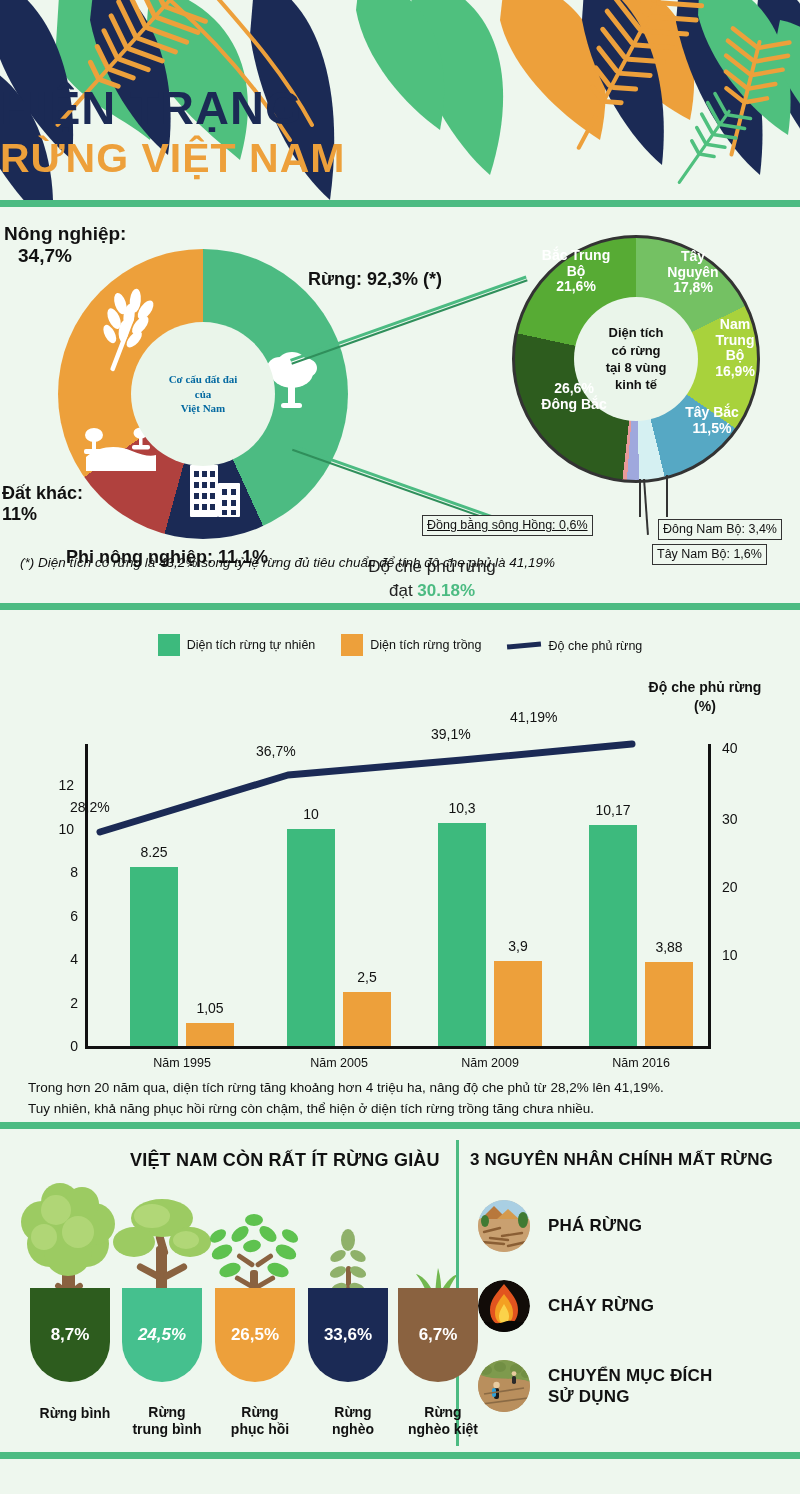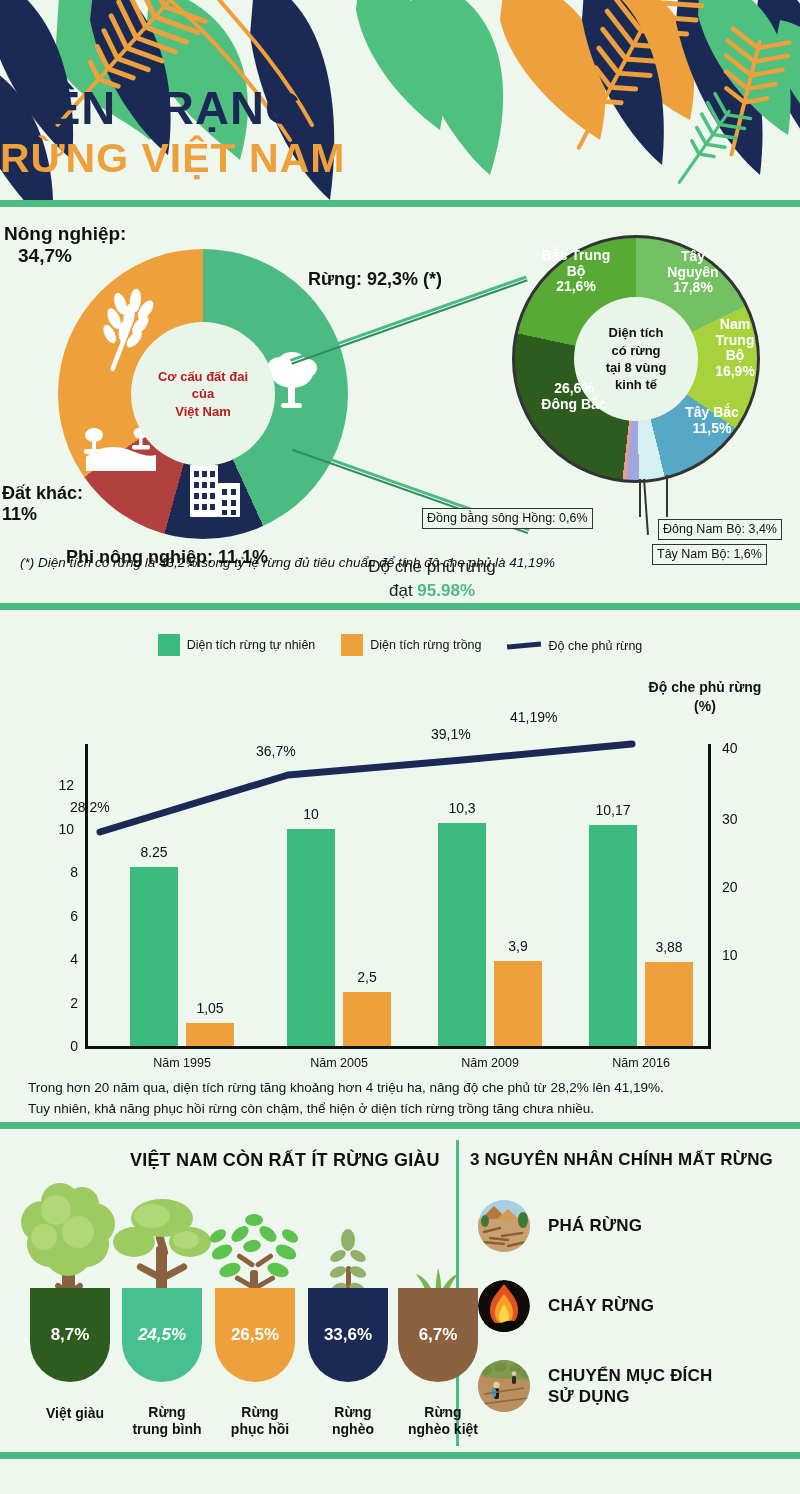--- a/index.html
+++ b/index.html
@@ -21,21 +21,21 @@
   .hr-green { position:absolute; left:0; width:800px; height:7px; background:#4cbb82; }
 
   
   .sec1 { position:absolute; left:0; top:207px; width:800px; height:395px; }
   .lbl { position:absolute; font-weight:bold; color:#111; line-height:1.18; }
 
   .donutL { position:absolute; left:58px; top:42px; width:290px; height:290px; border-radius:50%; }
   .donutL .hole {
     position:absolute; left:73px; top:73px; width:144px; height:144px; border-radius:50%;
     background:#eaf5ea; display:flex; align-items:center; justify-content:center; text-align:center;
-    font-size:13px; font-weight:bold; color:#b91c1c; line-height:1.35;
+    font-size:11px; font-weight:bold; color:#0369a1; line-height:1.35;font-family:Liberation Serif, serif;
   }
   .donutR { position:absolute; left:512px; top:28px; width:248px; height:248px; border-radius:50%;
             border:3px solid #333; }
   .donutR .hole {
     position:absolute; left:59px; top:59px; width:124px; height:124px; border-radius:50%;
     background:#eaf5ea; display:flex; align-items:center; justify-content:center; text-align:center;
     font-size:13px; font-weight:bold; color:#111; line-height:1.33;
   }
   .seglbl { position:absolute; color:#fff; font-weight:bold; text-align:center; line-height:1.12; font-size:14px;}
 
@@ -306,21 +306,21 @@
       <div>Đất khác:</div>
       <div>11%</div>
     </div>
     <div class="lbl" style="left:66px; top:340px; font-size:18px;">Phi nông nghiệp: 11,1%</div>
 
     <div class="leadline" style="left:290px; top:152px; width:250px; transform:rotate(-19.5deg);"></div>
     <div class="leadline" style="left:294px; top:238px; width:250px; transform:rotate(19.5deg);"></div>
 
     <div class="callout">
       <div>Độ che phủ rừng</div>
-      <div><span>đạt </span><b>95.98%</b></div>
+      <div><span>đạt </span><b>30.18%</b></div>
     </div>
 
     <div class="donutR" style="background:conic-gradient(from 0deg,
             #74c163 0deg 64.1deg,
             #a8d23c 64.1deg 124.9deg,
             #56a8c4 124.9deg 166.3deg,
             #d5f0f2 166.3deg 178.5deg,
             #9fa8dd 178.5deg 184.3deg,
             #e89a9a 184.3deg 186.4deg,
             #2d5c1e 186.4deg 282.2deg,
@@ -357,21 +357,21 @@
     </div>
     <div class="seglbl" style="left:528px; top:174px; width:92px;">
       <div>26,6%</div>
       <div>Đông Bắc</div>
     </div>
 
     <div class="pin" style="left:639px; top:272px; height:38px;"></div>
     <div class="pin" style="left:645px; top:272px; height:56px; transform:rotate(-4deg);"></div>
     <div class="pin" style="left:666px; top:268px; height:42px;"></div>
 
-    <div class="boxlbl" style="left:422px; top:301px;">Đồng bằng sông Hồng: 0,6%</div>
+    <div class="boxlbl" style="left:422px; top:308px;text-decoration:underline;">Đồng bằng sông Hồng: 0,6%</div>
     <div class="boxlbl" style="left:658px; top:312px;">Đông Nam Bộ: 3,4%</div>
     <div class="boxlbl" style="left:652px; top:337px;">Tây Nam Bộ: 1,6%</div>
 
   </div>
 
   <div class="footnote">(*) Diện tích có rừng là 43,2% song tỷ lệ rừng đủ tiêu chuẩn để tính độ che phủ là 41,19%</div>
 
   <div class="hr-green" style="top:603px"></div>
 
   <div class="sec2">
@@ -567,21 +567,21 @@
         <span>33,6%</span>
       </div>
     </div>
     <div class="treecol" style="left:398px; bottom:76px;">
       <div class="soil" style="background:#8a6240; height:94px;">
         <span>6,7%</span>
       </div>
     </div>
 
     <div class="treelbl" style="left:20px; bottom:36px;">
-      <div>Việt giàu</div>
+      <div>Rừng bình</div>
     </div>
     <div class="treelbl" style="left:112px; bottom:20px;">
       <div>Rừng</div>
       <div>trung bình</div>
     </div>
     <div class="treelbl" style="left:205px; bottom:20px;">
       <div>Rừng</div>
       <div>phục hồi</div>
     </div>
     <div class="treelbl" style="left:298px; bottom:20px;">

